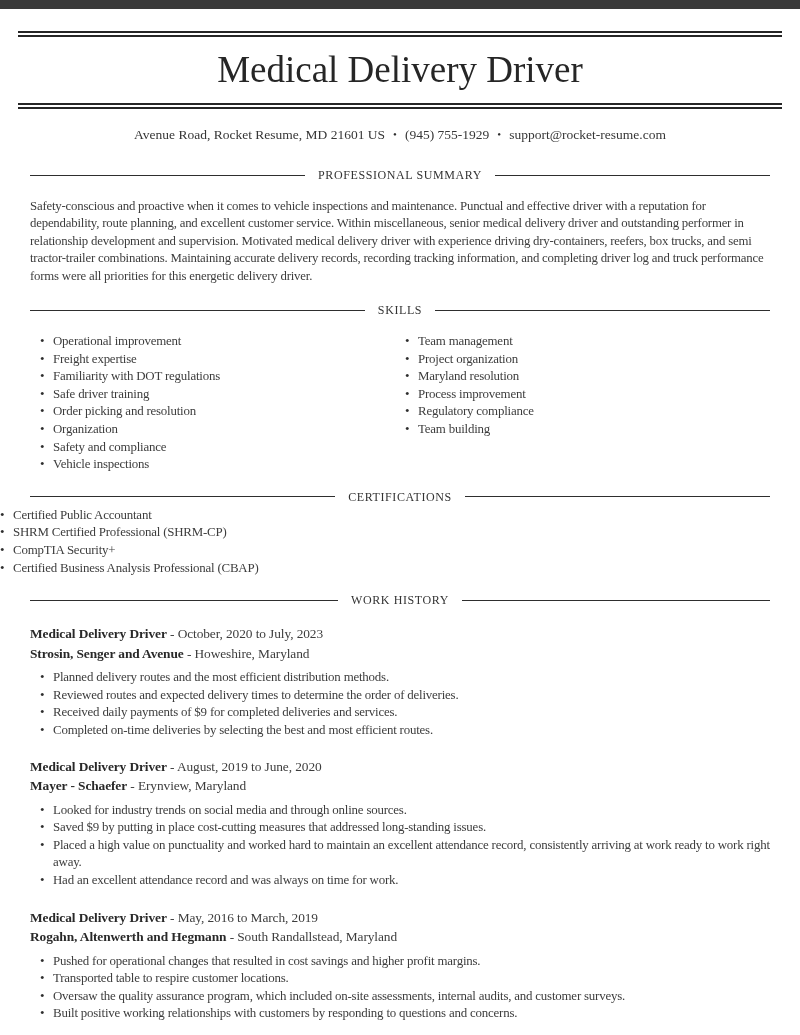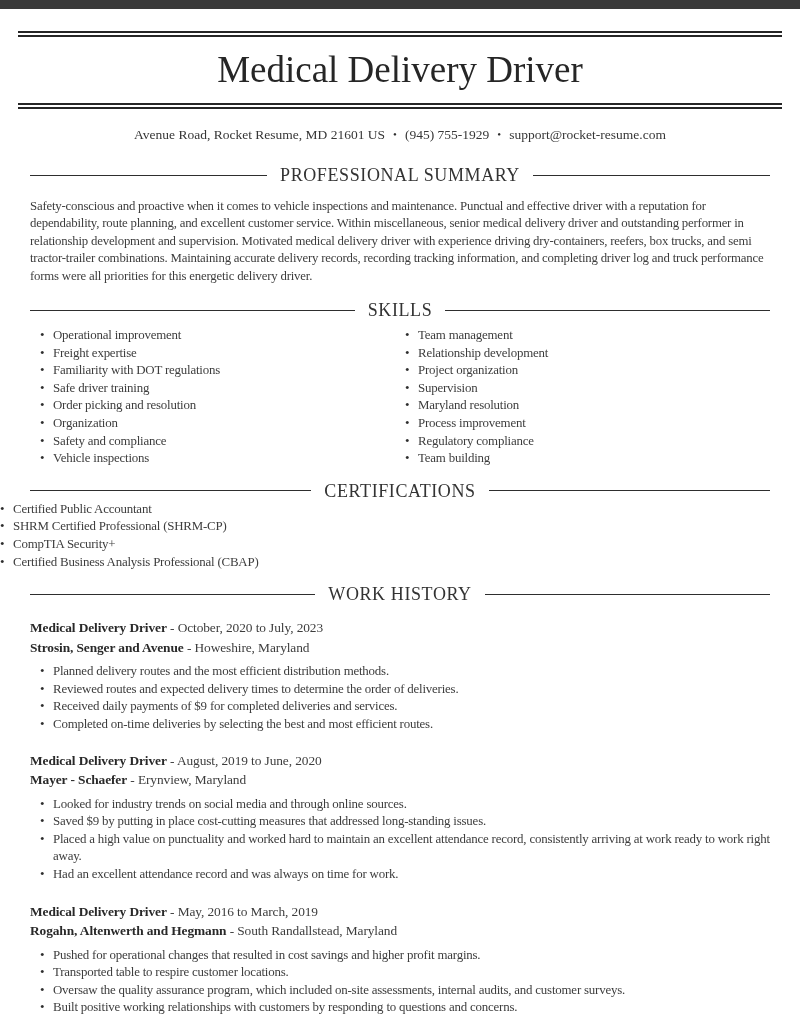--- a/index.html
+++ b/index.html
@@ -26,38 +26,38 @@
 
   .contact {
     margin-top:17px; text-align:center;
     font-size:13.5px; line-height:17px; color:#363636;
   }
   .contact .sep { display:inline-block; margin:0 8px; font-size:11px; vertical-align:1px; color:#2e2e2e; }
 
   .sect-head { display:flex; align-items:center; margin:0 30px; }
   .sect-head .rule { flex:1; height:0; border-top:1.8px solid #2e2e2e; }
   .sect-head h2 {
-    margin:0 13px; font-size:18px; line-height:20px; font-weight:500;
+    margin:0 13px; font-size:12px; line-height:20px; font-weight:500;
     letter-spacing:0.6px; color:#333333; white-space:nowrap;
   }
   .sect-head.summary { margin-top:22px; }
   .sect-head.skills  { margin-top:15px; }
   .sect-head.certs   { margin-top:13px; }
   .sect-head.work    { margin-top:13px; }
 
   p.summary-text {
     margin:13px 30px 0; font-size:12.8px; line-height:17.4px;
     letter-spacing:-0.2px; color:#3d3d3d;
   }
 
   ul.blist { margin:0; padding:0; list-style:none; font-size:12.9px; letter-spacing:-0.2px; }
   ul.blist li { position:relative; padding-left:13px; line-height:17.6px; }
   ul.blist li::before { content:"\2022"; position:absolute; left:0; top:0; color:#2e2e2e; }
 
-  .skills-row { display:flex; margin:7px 30px 0; }
+  .skills-row { display:flex; margin:13px 30px 0; }
   .skills-col.left { width:375px; }
   .skills-col.left ul { margin-left:10px; }
   .skills-col.right { flex:1; }
 
   .certs-list { margin:14px 30px 0 40px; }
   .certs-list li { line-height:17.4px; }
 
   .job { margin:0 30px; }
   .job.j1 { margin-top:14px; }
   .job.j2 { margin-top:17px; }
@@ -104,23 +104,21 @@
         <li>Safe driver training</li>
         <li>Order picking and resolution</li>
         <li>Organization</li>
         <li>Safety and compliance</li>
         <li>Vehicle inspections</li>
       </ul>
     </div>
     <div class="skills-col right">
       <ul class="blist">
         <li>Team management</li>
-        <li>Relationship development</li>
         <li>Project organization</li>
-        <li>Supervision</li>
         <li>Maryland resolution</li>
         <li>Process improvement</li>
         <li>Regulatory compliance</li>
         <li>Team building</li>
       </ul>
     </div>
   </div>
 </section>
 
 <section>

